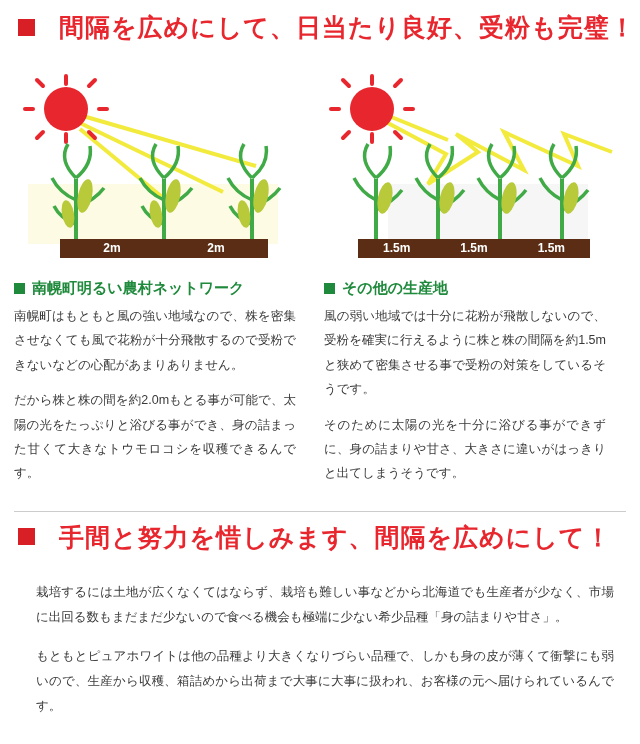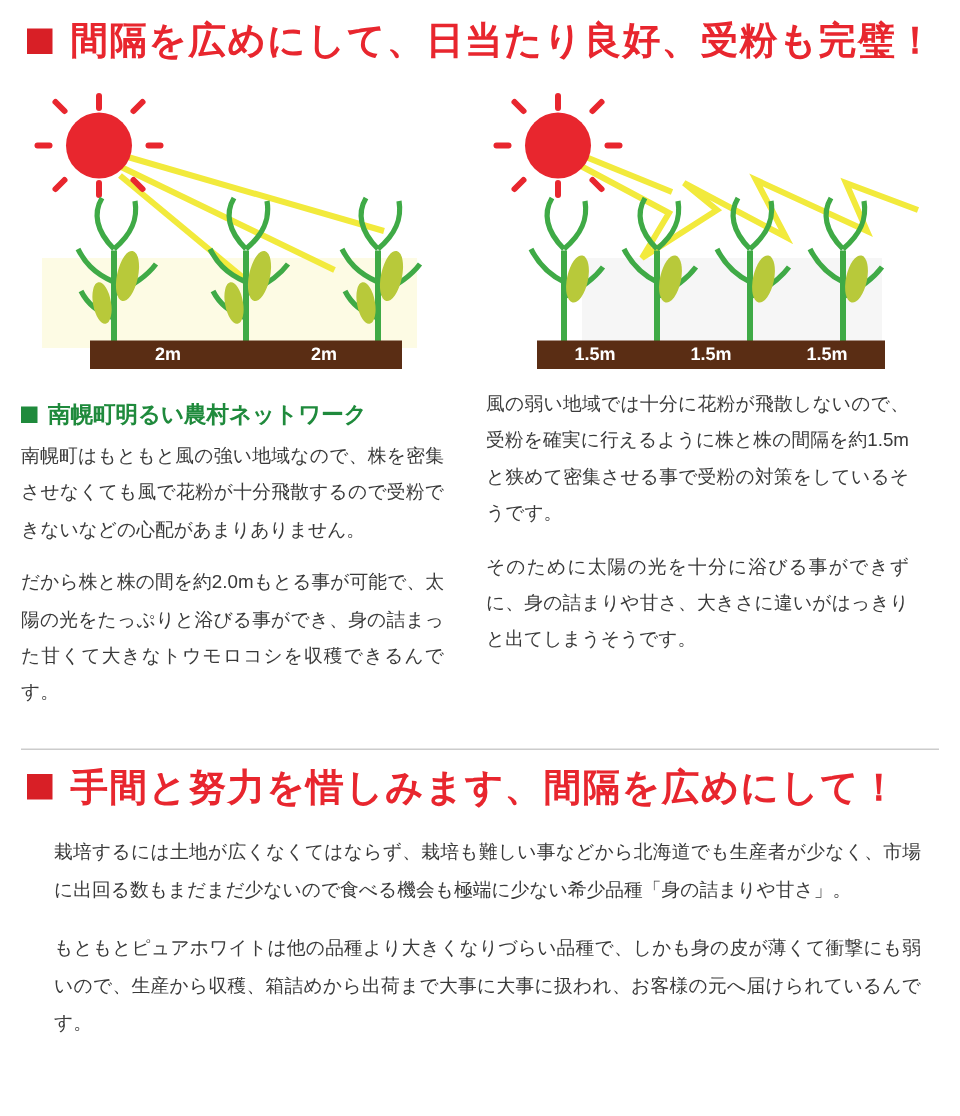--- a/index.html
+++ b/index.html
@@ -17,22 +17,22 @@
   .page {
     position: relative;
     width: 640px;
     height: 744px;
   }
 
   
   .section-heading {
     display: flex;
     align-items: center;
-    gap: 12px;
-    padding: 4px 18px;
+    gap: 24px;
+    padding: 16px 18px;
   }
   .heading-bullet {
     width: 17px;
     height: 17px;
     background: #d81f26;
     flex: 0 0 auto;
     display: block;
   }
   .heading-text {
     font-size: 25px;
@@ -290,20 +290,24 @@
     <div class="col">
       <div class="col-title">
         <span class="col-bullet"></span>
         <span class="col-title-text">南幌町明るい農村ネットワーク</span>
       </div>
       <div class="col-body">南幌町はもともと風の強い地域なので、株を密集させなくても風で花粉が十分飛散するので受粉できないなどの心配があまりありません。</div>
       <div class="col-body">だから株と株の間を約2.0mもとる事が可能で、太陽の光をたっぷりと浴びる事ができ、身の詰まった甘くて大きなトウモロコシを収穫できるんです。</div>
     </div>
 
     <div class="col">
+      <div class="col-title">
+        <span class="col-bullet alt"></span>
+        <span class="col-title-text">その他の生産地</span>
+      </div>
       <div class="col-body">風の弱い地域では十分に花粉が飛散しないので、受粉を確実に行えるように株と株の間隔を約1.5mと狭めて密集させる事で受粉の対策をしているそうです。</div>
       <div class="col-body">そのために太陽の光を十分に浴びる事ができずに、身の詰まりや甘さ、大きさに違いがはっきりと出てしまうそうです。</div>
     </div>
   </div>
 
   <div class="divider"></div>
 
   <div class="section-heading heading-2">
     <span class="heading-bullet"></span>
     <span class="heading-text">手間と努力を惜しみます、間隔を広めにして！</span>

